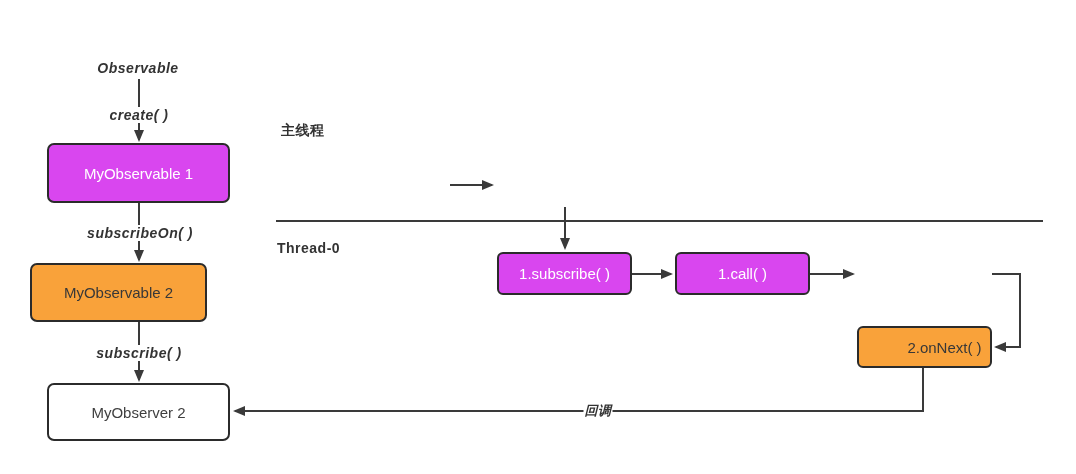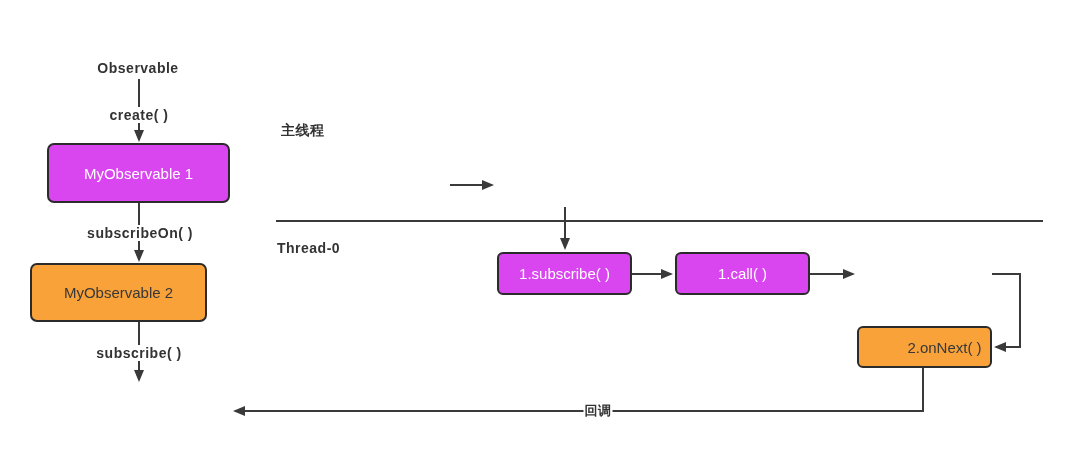--- a/index.html
+++ b/index.html
@@ -35,20 +35,21 @@
     position: absolute;
     transform: translate(-50%, -50%);
     font-weight: bold;
     font-size: 14px;
     color: #333333;
     letter-spacing: 0.5px;
     white-space: nowrap;
     z-index: 3;
     background: #ffffff;
     padding: 0 3px;
+    font-style: italic;
   }
   .lbl.no-bg { background: transparent; padding: 0; }
   .thread-lbl {
     position: absolute;
     transform: translateY(-50%);
     font-weight: bold;
     font-size: 14px;
     color: #333333;
     letter-spacing: 0.5px;
     white-space: nowrap;
@@ -88,20 +89,21 @@
   <div class="lbl" style="left:139px; top:115px;">create( )</div>
 
   <div class="box blue" style="left:47px; top:143px; width:183px; height:60px;">MyObservable 1</div>
 
   <div class="lbl" style="left:140px; top:233px;">subscribeOn( )</div>
 
   <div class="box orange" style="left:30px; top:263px; width:177px; height:59px;">MyObservable 2</div>
 
   <div class="lbl" style="left:139px; top:353px;">subscribe( )</div>
 
+  <div class="box white" style="left:47px; top:383px; width:183px; height:58px;">MyObserver 2</div>
 
   <div class="thread-lbl" style="left:281px; top:131px;">主线程</div>
 
 
 
   <div class="thread-lbl" style="left:277px; top:248px;">Thread-0</div>
 
   <div class="box blue" style="left:497px; top:252px; width:135px; height:43px; border-radius:6px;">1.subscribe( )</div>
 
   <div class="box blue" style="left:675px; top:252px; width:135px; height:43px; border-radius:6px;">1.call( )</div>

